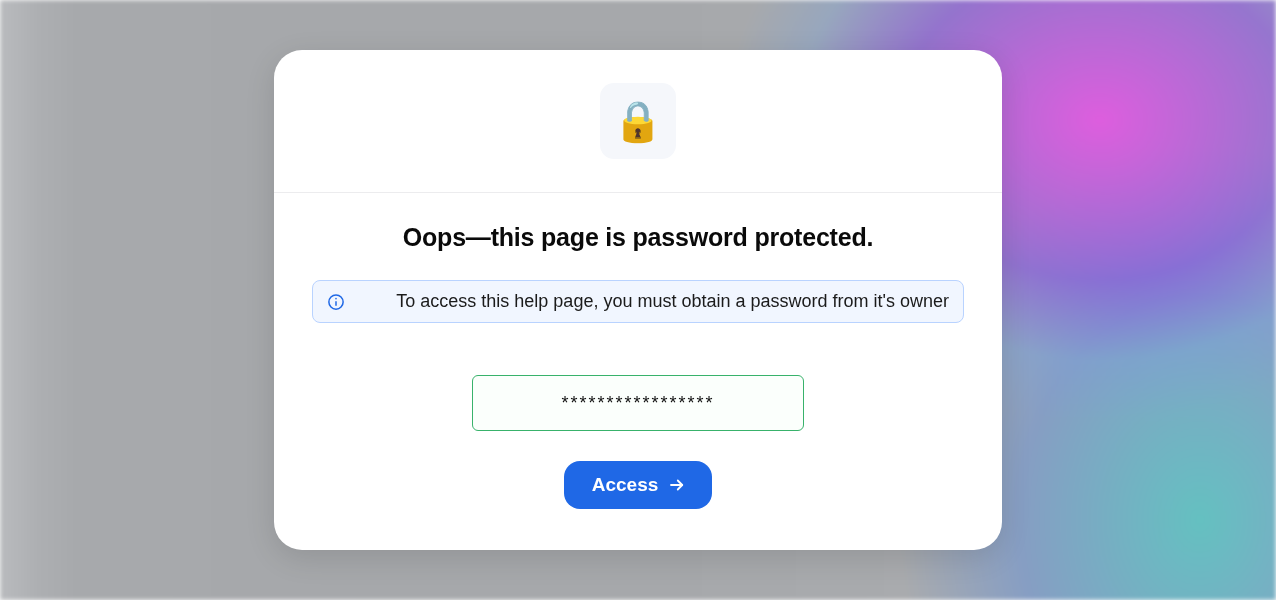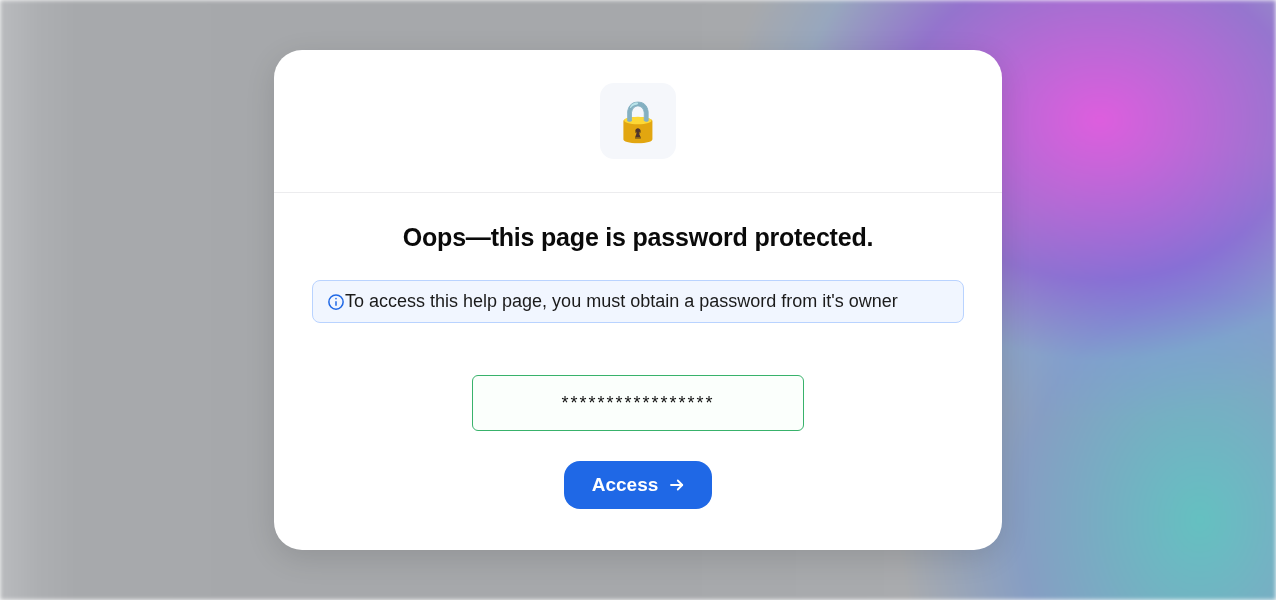--- a/index.html
+++ b/index.html
@@ -51,20 +51,21 @@
     width: 652px;
     border: 1px solid #b9d3ff;
     background: #f1f6ff;
     border-radius: 8px;
     display: flex; align-items: center;
     gap: 0;
     padding: 10px 14px;
     color: #1b1b1b;
     font-size: 18px;
     margin-bottom: 52px;
+    justify-content: space-between;
   }
   .info-icon {
     flex: 0 0 auto;
     width: 18px; height: 18px;
     display: flex; align-items: center; justify-content: center;
   }
   .info-icon svg { display: block; }
   .pw-input {
     width: 332px; height: 56px;
     border: 1px solid #38b26b;

